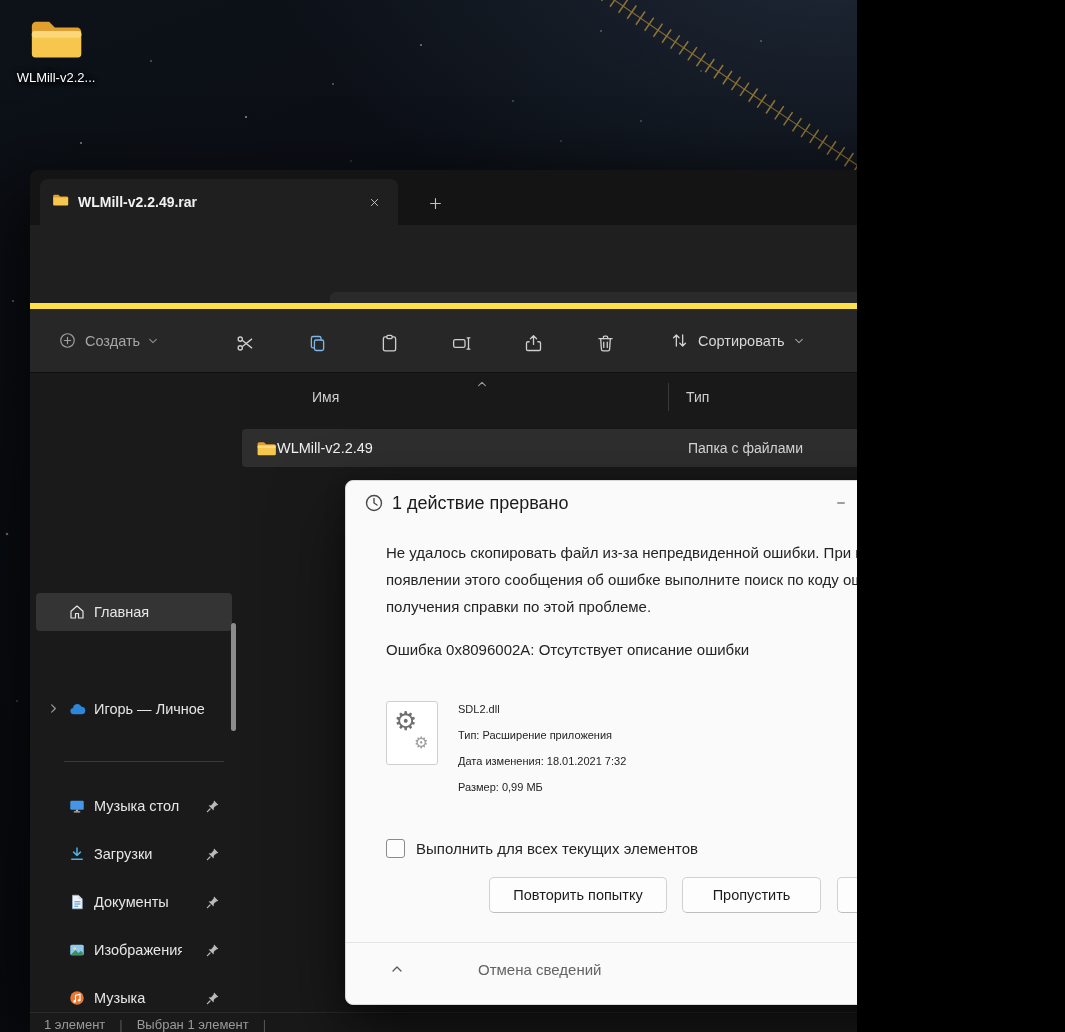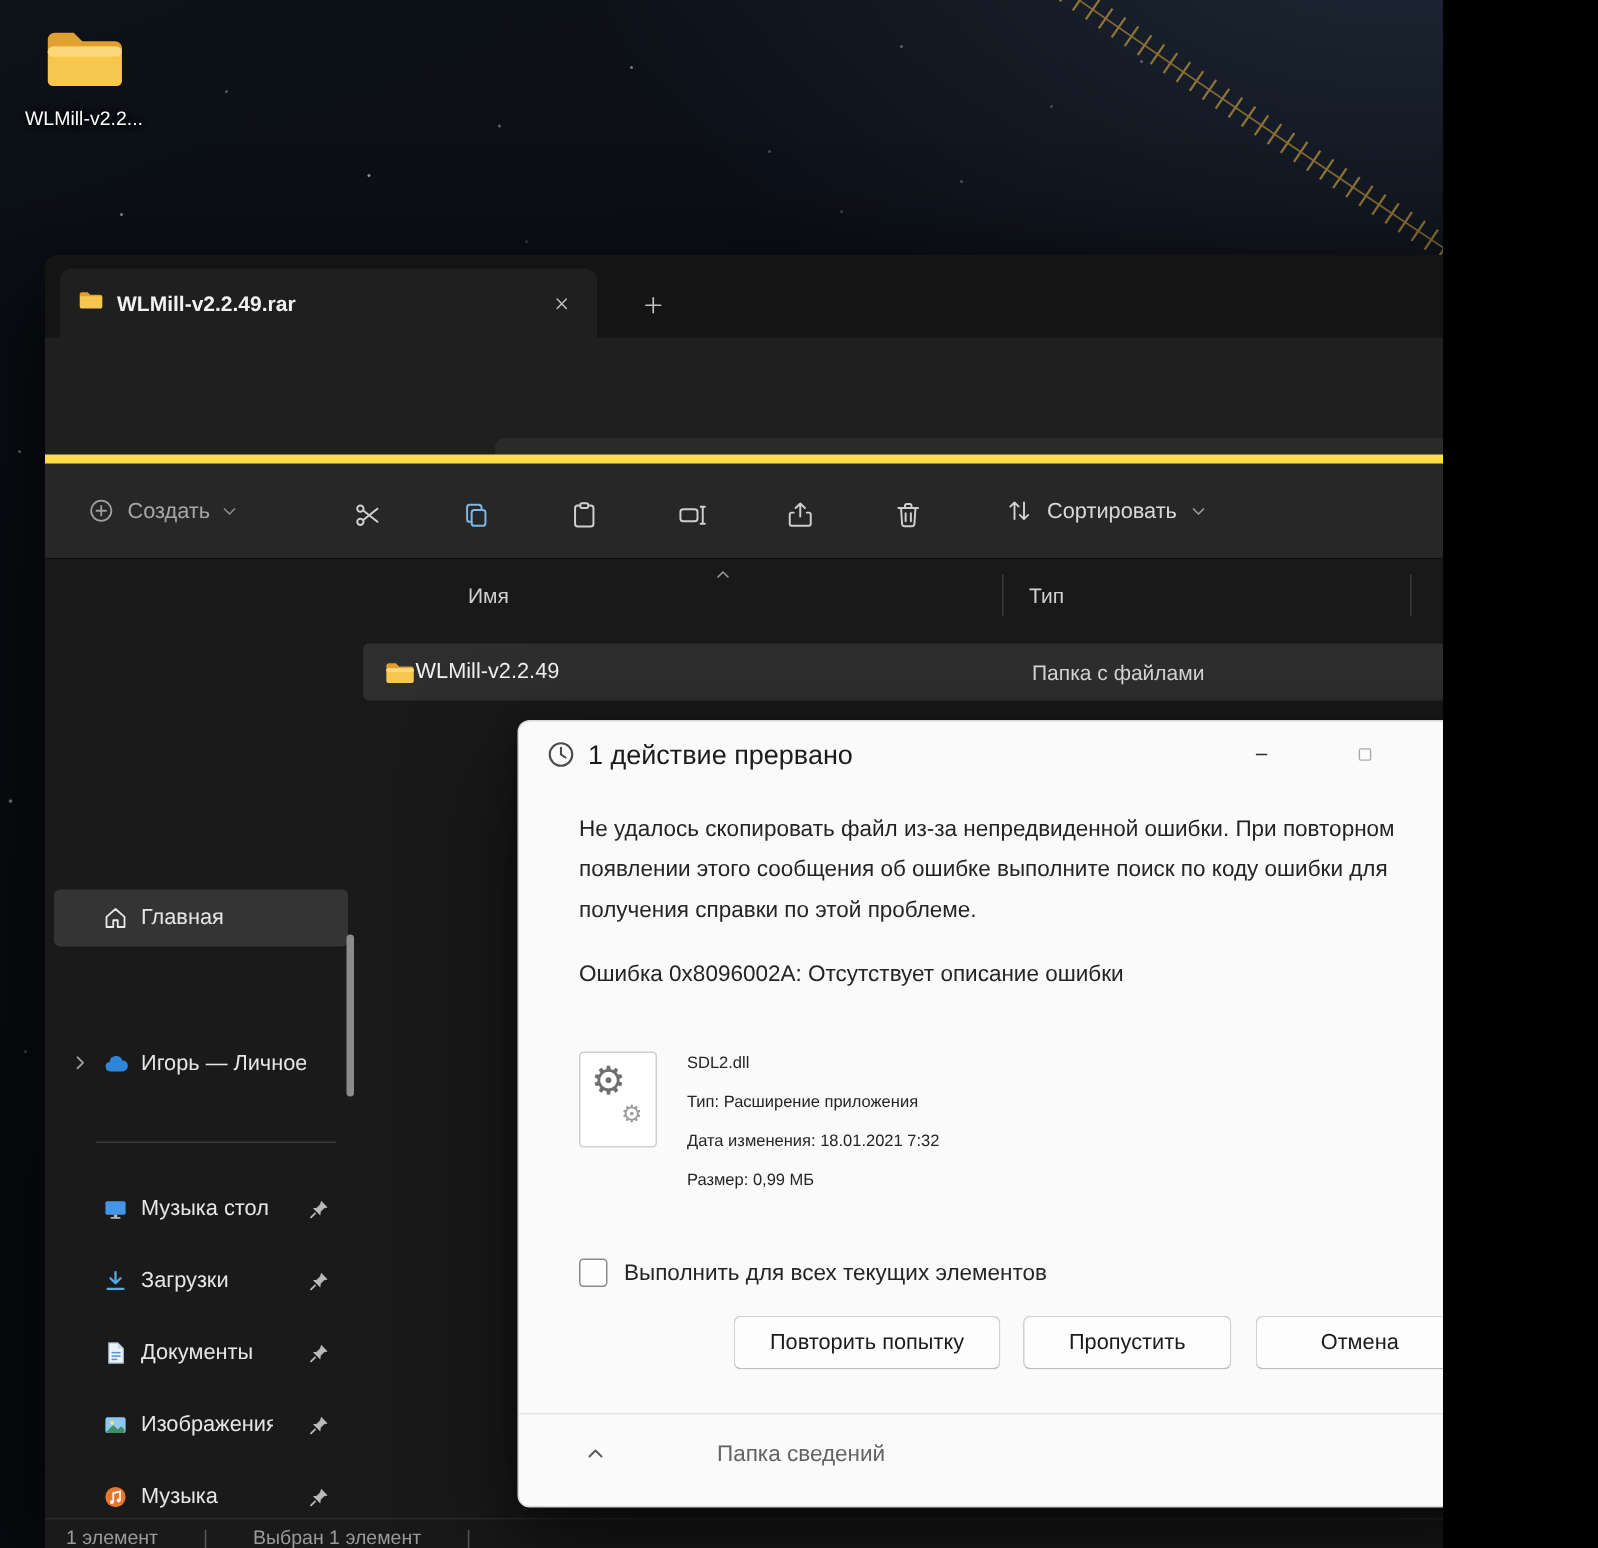--- a/index.html
+++ b/index.html
@@ -1,18 +1,18 @@
 <!DOCTYPE html>
 <html><head>
 <meta charset="utf-8">
 <style>
   * { margin:0; padding:0; box-sizing:border-box; }
   body { background:#000; font-family:"Liberation Sans", sans-serif; }
   .screen {
-    position:relative; width:962px; height:1032px; overflow:hidden;
+    position:relative; width:857px; height:1032px; overflow:hidden;
     background:
       radial-gradient(900px 520px at 97% -6%, #1e2836 0%, rgba(14,18,26,0) 62%),
       linear-gradient(160deg, #0d1118 0%, #0a0d13 55%, #080a0f 100%);
   }
   .stars { position:absolute; left:0; top:0; width:2px; height:2px; border-radius:50%;
     box-shadow:
       245px 116px 0 0 rgba(255,255,255,.55), 332px 83px 0 0 rgba(255,255,255,.35),
       420px 44px 0 0 rgba(255,255,255,.45), 512px 100px 0 0 rgba(255,255,255,.25),
       600px 30px 0 0 rgba(255,255,255,.30), 700px 70px 0 0 rgba(255,255,255,.22),
       150px 60px 0 0 rgba(255,255,255,.30), 80px 142px 0 0 rgba(255,255,255,.50),
@@ -70,21 +70,21 @@
   .sb-icon { position:absolute; left:32px; top:10px; display:flex; }
   .sb-label { position:absolute; left:58px; top:0; height:38px; line-height:38px; font-size:14.5px; color:#e6e6e6;
     white-space:nowrap; overflow:hidden; width:130px; }
   .sb-label.clip-pin { width:88px; }
   .sb-label.clip-cloud { width:110px; }
   .sb-pin { position:absolute; right:12px; top:12px; display:flex; }
   .sb-divider { position:absolute; left:34px; width:160px; height:1px; background:#3a3a3a; }
   .sb-scroll { position:absolute; left:201px; top:250px; width:5px; height:108px; border-radius:3px; background:#8c8c8c; }
 
   .statusbar { position:absolute; left:0; right:0; top:842px; height:20px; border-top:1px solid #2b2b2b;
-    display:flex; align-items:flex-start; padding:4px 0 6px 14px; gap:30px; }
+    display:flex; align-items:flex-start; padding:4px 0 6px 14px; gap:14px; }
   .statusbar span { font-size:13px; color:#9a9a9a; white-space:nowrap; }
   .statusbar .sb-sep { color:#565656; }
 
   
   .dialog { position:absolute; left:345px; top:480px; width:665px; height:525px; background:#fafafa;
     border-radius:8px; border:1px solid #d8d8d8;
     box-shadow:0 30px 70px rgba(0,0,0,.55), 0 4px 18px rgba(0,0,0,.35); color:#1f1f1f; }
   .dlg-titlebar { position:absolute; left:0; top:0; right:0; height:44px; }
   .dlg-icon { position:absolute; left:18px; top:12px; display:flex; }
   .dlg-title { position:absolute; left:46px; top:0; line-height:44px; font-size:18px; color:#1b1b1b; }
@@ -467,16 +467,16 @@
     <button class="dlg-btn" style="left:336px;width:139px">Пропустить</button>
     <button class="dlg-btn" style="left:491px;width:139px">Отмена</button>
 
     <div class="dlg-divider"></div>
     <div class="details-toggle">
       <span class="dt-chev">
         <svg width="14" height="12" viewBox="0 0 12 12" fill="none" stroke="#5a5a5a" stroke-width="1.3" stroke-linecap="round" stroke-linejoin="round">
             <path d="M2 8 L6 4 L10 8"></path>
           </svg>
       </span>
-      <span class="dt-label">Папка сведений</span>
+      <span class="dt-label">Отмена сведений</span>
     </div>
   </div>
 </div>
 
 </body></html>

